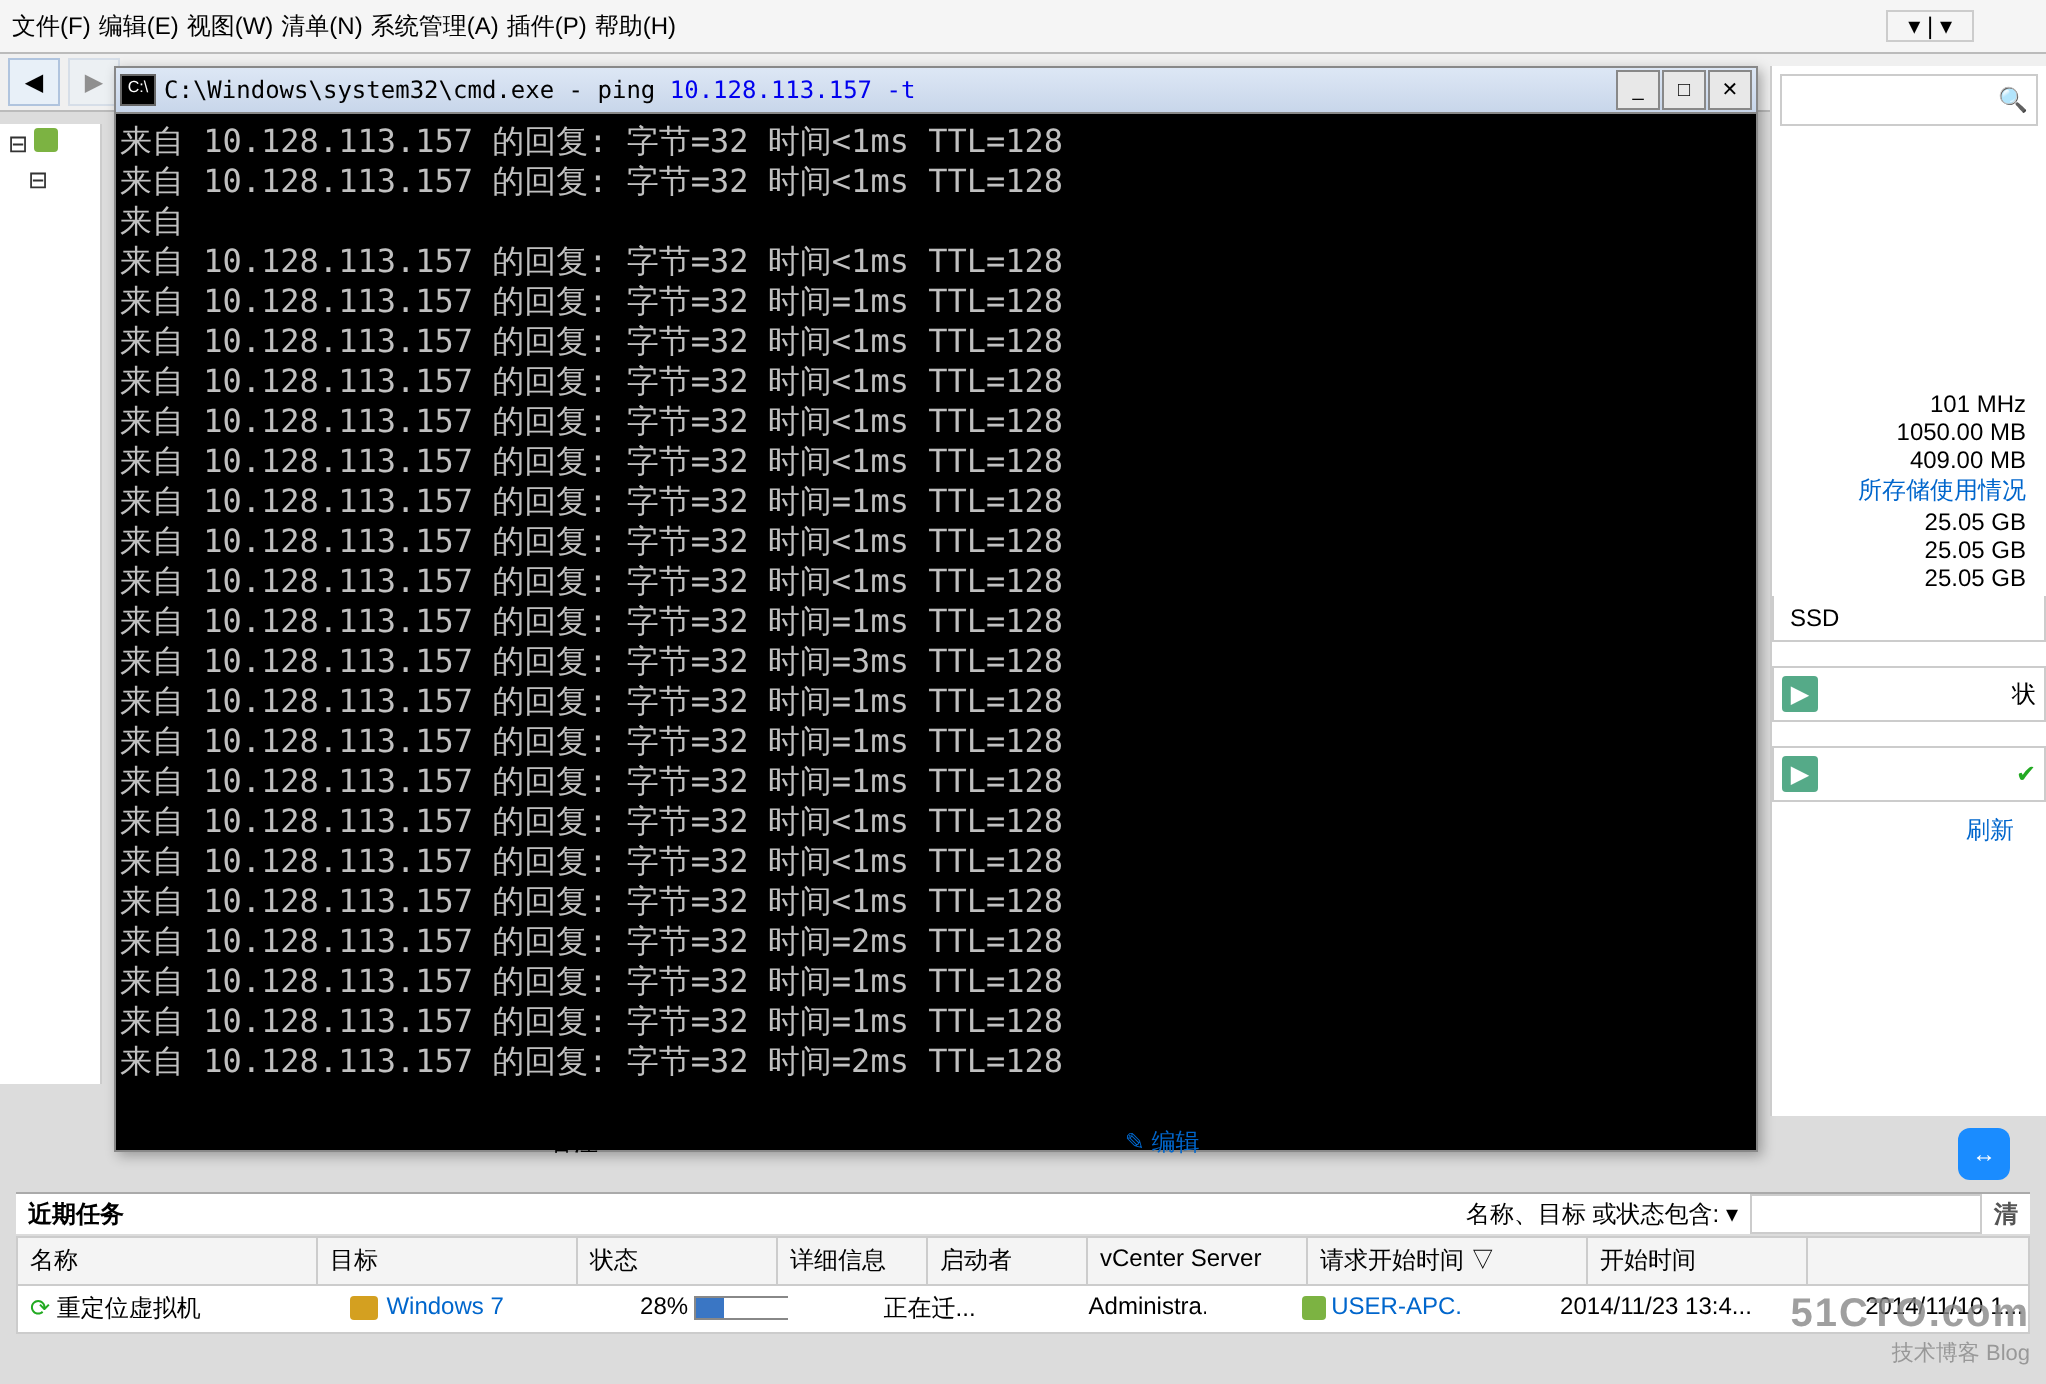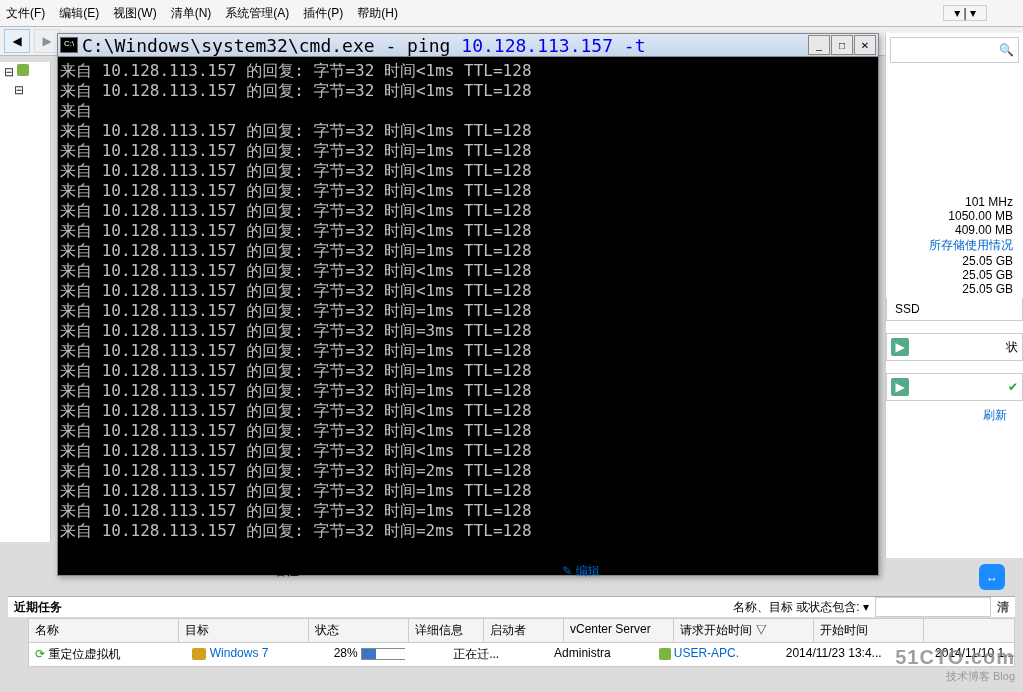--- a/index.html
+++ b/index.html
@@ -1,27 +1,27 @@
 <!DOCTYPE html>
 <html><head>
 <meta charset="utf-8">
 <style>
 body { margin:0; font-family:"Microsoft YaHei",SimSun,Arial,sans-serif; font-size:12px; background:#dcdcdc; width:1023px; height:692px; overflow:hidden; position:relative;}
-.menubar { background:#f5f5f5; border-bottom:1px solid #bbb; height:22px; padding:2px 6px; display:flex; gap:14px; align-items:center;}
+.menubar { background:#f5f5f5; border-bottom:1px solid #bbb; height:22px; padding:2px 6px; display:flex; gap:4px; align-items:center;}
 .menubar span { cursor:default;}
 .menubar .dropdown-icon { margin-left:auto; margin-right:30px; border:1px solid #ccc; padding:0 10px;}
 .toolbar { background:#f0f0f0; height:28px; border-bottom:1px solid #bbb; display:flex; align-items:center; padding:0 4px; gap:4px;}
 .tool-btn { width:24px; height:22px; border:1px solid #b0c4de; display:flex; align-items:center; justify-content:center; background:#e8f0f8;}
 .left-tree { position:absolute; left:0; top:62px; width:50px; height:480px; background:#fff; border-right:1px solid #ccc;}
 .left-tree .node { padding:2px 4px; color:#333;}
 .vm-icon { display:inline-block; width:12px; height:12px; background:#7cb342; border-radius:2px;}
 .cmd-window { position:absolute; left:57px; top:33px; width:820px; background:#fff; border:1px solid #888; box-shadow:2px 2px 6px rgba(0,0,0,0.3);}
 .cmd-title { height:22px; background:linear-gradient(#dde7f5,#c8d6ea); display:flex; align-items:center; padding:0 2px; gap:4px; border-bottom:1px solid #888;}
 .cmd-title-icon { width:16px; height:14px; background:#000; border:1px solid #666; font-size:8px; color:#fff; text-align:center; line-height:12px;}
-.cmd-title-text { font-family:"NSimSun",monospace; font-size:18px; letter-spacing:0; }
+.cmd-title-text { font-family:"NSimSun",monospace; font-size:12px; letter-spacing:0; }
 .cmd-title-text .path { color:#000;}
 .cmd-title-text .url { color:#0000ee;}
 .cmd-title-btns { margin-left:auto; display:flex;}
 .cmd-btn { width:20px; height:18px; border:1px solid #888; background:#e8e8e8; margin-left:1px; display:flex; align-items:center; justify-content:center; font-size:10px;}
 .cmd-body { background:#000000; color:#c0c0c0; font-family:"NSimSun","SimSun",monospace; font-size:16px; padding:4px 0 4px 2px; line-height:20px; height:510px; overflow:hidden; white-space:pre;}
 .right-panel { position:absolute; right:0; top:33px; width:137px; height:525px; background:#fff; border-left:1px solid #ccc;}
 .right-panel .search-box { height:24px; border:1px solid #ccc; margin:4px; background:#fff; display:flex; align-items:center; justify-content:flex-end; padding-right:4px;}
 .stats-block { text-align:right; padding:2px 10px 2px 2px; margin-top:130px;}
 .stats-block div { color:#000;}
 .stats-block .lnk { color:#0066cc;}
@@ -29,21 +29,21 @@
 .section-body { padding:4px 8px; border:1px solid #ccc; border-top:none;}
 .small-panel { border:1px solid #ccc; margin-top:12px; padding:4px; display:flex; align-items:center; justify-content:space-between;}
 .arrow-btn { width:18px; height:18px; background:#5a8; color:#fff; border-radius:2px; display:flex; align-items:center; justify-content:center;}
 .refresh-link { text-align:right; color:#0066cc; padding:6px 16px;}
 .notes-row { position:absolute; left:275px; top:563px; display:flex; align-items:center; gap:10px;}
 .notes-row .edit-link { color:#0066cc; margin-left:250px;}
 .recent-header { position:absolute; top:596px; left:8px; right:8px; height:20px; background:#ffffff; border-top:1px solid #aaa; display:flex; align-items:center; padding:0 6px; font-weight:bold;}
 .recent-header .filter-label { margin-left:auto; font-weight:normal;}
 .recent-header input { width:110px; margin-left:6px; border:1px solid #ccc; height:16px;}
 .recent-header .clear { margin-left:6px; color:#555;}
-.task-table { position:absolute; top:618px; left:8px; right:8px; background:#fff; border:1px solid #ccc;margin-left:20px;}
+.task-table { position:absolute; top:618px; left:8px; right:8px; background:#fff; border:1px solid #ccc;}
 .task-table .thead { display:flex; background:#f4f4f4; border-bottom:1px solid #ccc;}
 .task-table .th { border-right:1px solid #ccc; padding:3px 6px; box-sizing:border-box;}
 .task-table .tbody { display:flex;gap:42px;}
 .task-table .td { padding:3px 6px; box-sizing:border-box; white-space:nowrap; overflow:hidden;}
 .col-name{width:150px;} .col-target{width:130px;} .col-status{width:100px;} .col-detail{width:75px;} .col-init{width:80px;} .col-vc{width:110px;} .col-req{width:140px;} .col-start{width:110px;}
 .progress { display:inline-block; width:50px; height:10px; border:1px solid #888; vertical-align:middle; background:#fff; position:relative;}
 .progress-bar { position:absolute; left:0; top:0; bottom:0; width:28%; background:#3a76c4;}
 .link-blue { color:#0066cc;}
 .small-vm-icon { display:inline-block; width:14px; height:12px; background:#d4a020; border-radius:2px; margin-right:4px; vertical-align:middle;}
 .watermark { position:absolute; right:8px; bottom:8px; color:#888; font-family:Arial; opacity:0.8; text-align:right; font-size:11px; pointer-events:none;}

